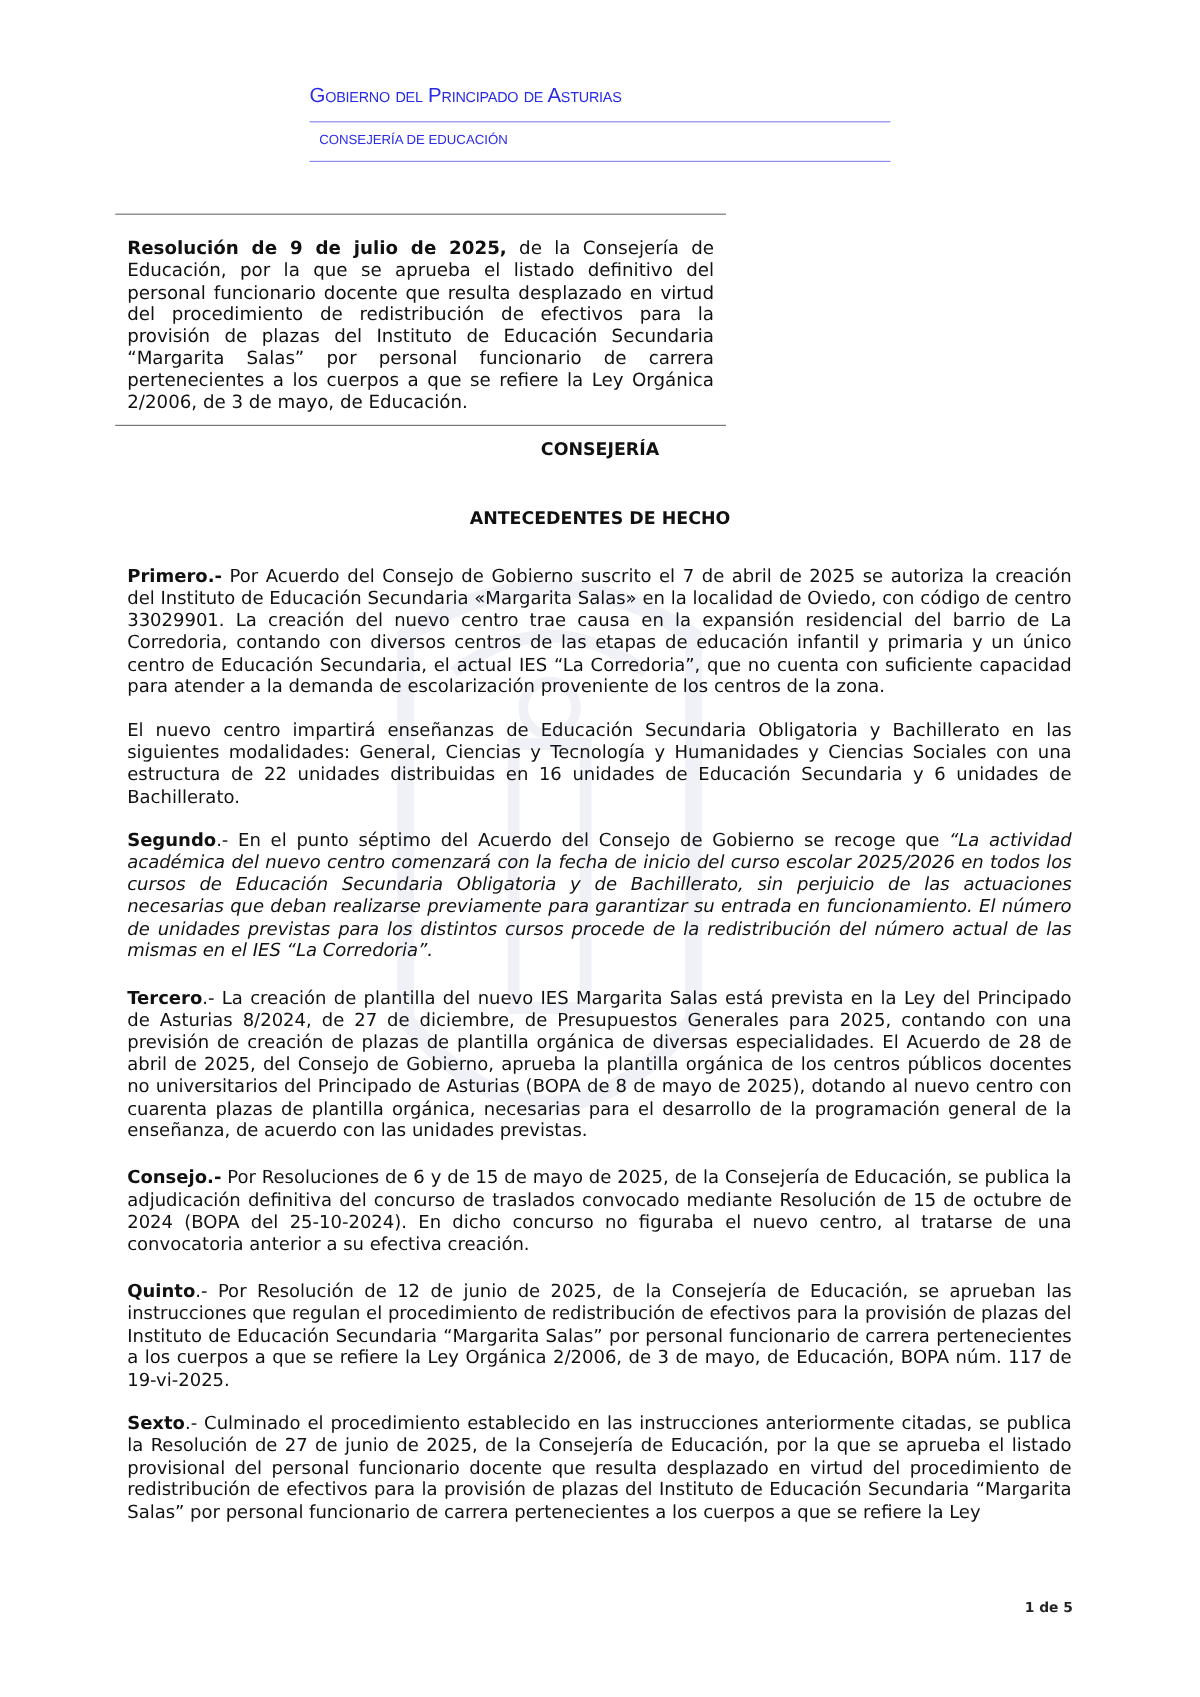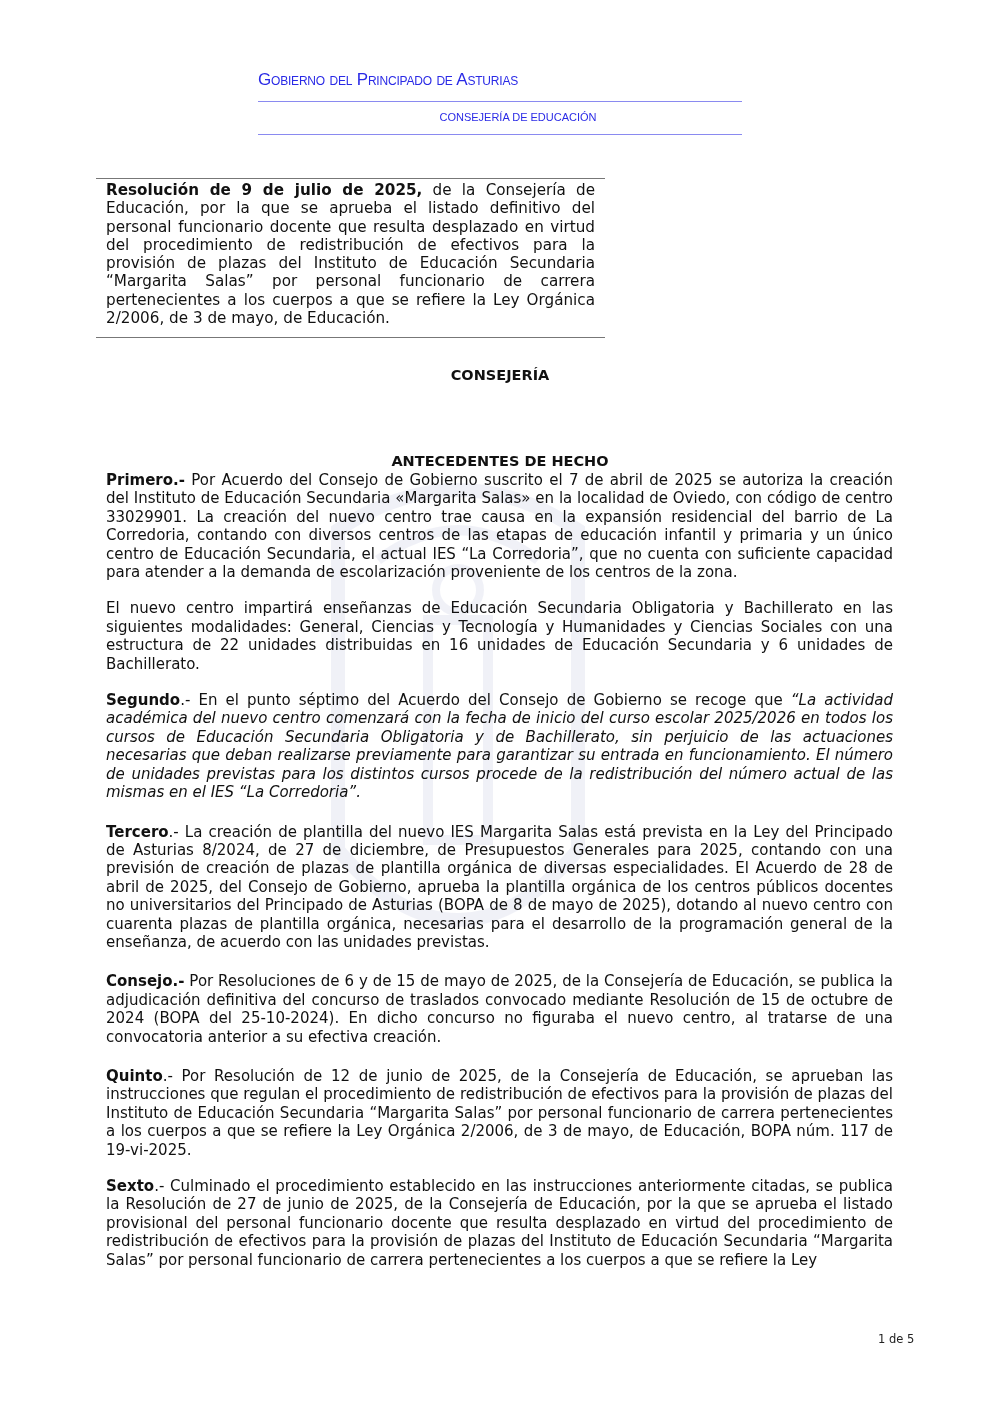--- a/index.html
+++ b/index.html
@@ -4,37 +4,37 @@
 <style>
   html, body { margin: 0; padding: 0; background: #ffffff; }
   body { width: 1000px; height: 1414px; position: relative; overflow: hidden;
          font-family: "DejaVu Sans", sans-serif; color: #111; }
   .header-title { position: absolute; left: 258px; width: 484px; top: 70px; text-align: left;
                   color: #2a2ae6; font-family: "Liberation Sans", sans-serif; font-size: 17px;
                   font-variant: small-caps; letter-spacing: -0.2px; }
   .rule { position: absolute; left: 258px; width: 484px; height: 0; border-top: 1.5px solid #8a8af0; }
   .rule1 { top: 101px; }
   .rule2 { top: 134px; }
-  .header-sub { position: absolute; left: 276px; width: 484px; top: 111px; text-align: center;
+  .header-sub { position: absolute; left: 266px; width: 484px; top: 111px; 
                 color: #2a2ae6; font-family: "Liberation Sans", sans-serif; font-size: 11px; }
   .summary-box { position: absolute; left: 96px; width: 509px; top: 178px;
                  border-top: 1.5px solid #777; border-bottom: 1.5px solid #777;
-                 padding: 2px 10px 10px 10px; box-sizing: border-box; }
+                 padding: 19px 10px 10px 10px; box-sizing: border-box; }
   .summary-box p { margin: 0; font-size: 15.2px; line-height: 18.3px; text-align: justify; }
   .heading { position: absolute; left: 100px; width: 800px; text-align: center; font-weight: bold;
              font-size: 14.5px; }
   .h-res { top: 367px; }
-  .h-ant { top: 425px; margin-top: 28px; }
+  .h-ant { top: 425px; }
   .body-text { position: absolute; left: 106px; width: 787px; top: 471px; }
   .body-text p { margin: 0 0 18px 0; font-size: 15px; line-height: 18.4px; text-align: justify; }
   .body-text p.gap { margin-bottom: 21px; }
   .body-text b { font-weight: bold; }
   .body-text i { }
-  .page-num { position: absolute; left: 878px; top: 1332px; font-size: 11.5px;
-              font-family: "DejaVu Sans", sans-serif; color: #222; }
+  .page-num { position: absolute; left: 854px; top: 1332px; font-size: 11.5px;
+              font-family: "DejaVu Sans", sans-serif; color: #222; font-weight: bold; }
   .watermark { position: absolute; left: 318px; top: 470px; width: 280px; height: 500px;
                opacity: 0.06; pointer-events: none; }
 </style>
 </head>
 <body>
 
 <svg class="watermark" viewBox="0 0 280 500">
   <path d="M20 60 Q140 -20 260 60 L260 380 Q140 520 20 380 Z" fill="none" stroke="#1a2a8a" stroke-width="14"></path>
   <path d="M60 90 Q140 30 220 90" fill="none" stroke="#1a2a8a" stroke-width="10"></path>
   <rect x="110" y="150" width="60" height="220" fill="none" stroke="#1a2a8a" stroke-width="10"></rect>

